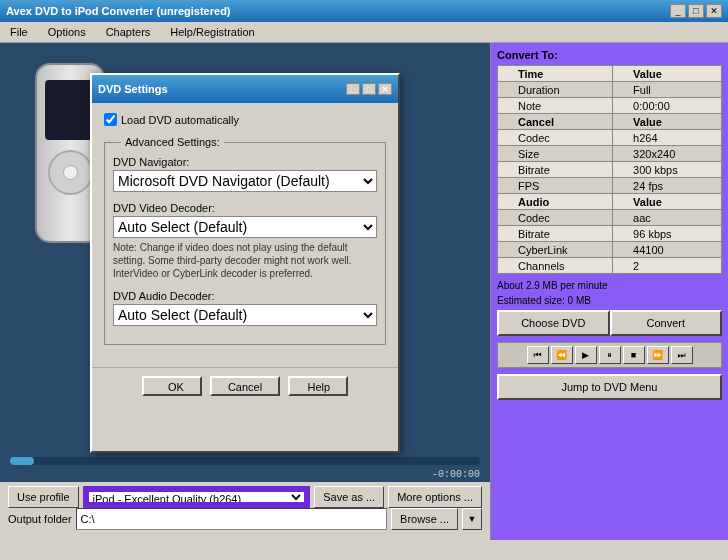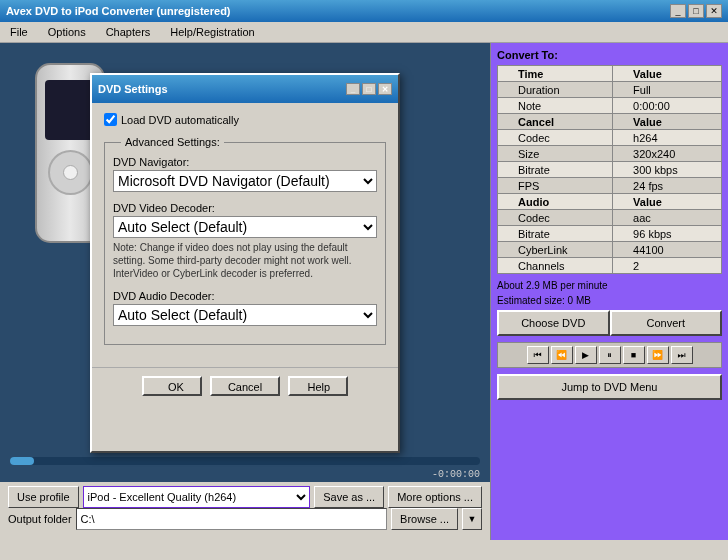--- a/index.html
+++ b/index.html
@@ -171,21 +171,21 @@
       border-bottom-color: #444;
       padding: 2px 8px;
       font-size: 11px;
       cursor: pointer;
       height: 22px;
     }
     .profile-dropdown {
       height: 22px;
       font-size: 11px;
       background: white;
-      border: 1px solid #6d28d9;
+      border: 6px solid #6d28d9;
       flex: 1;
     }
     .output-input {
       height: 22px;
       font-size: 11px;
       background: white;
       border: 1px solid #888;
       border-top-color: #444;
       border-left-color: #444;
       flex: 1;

